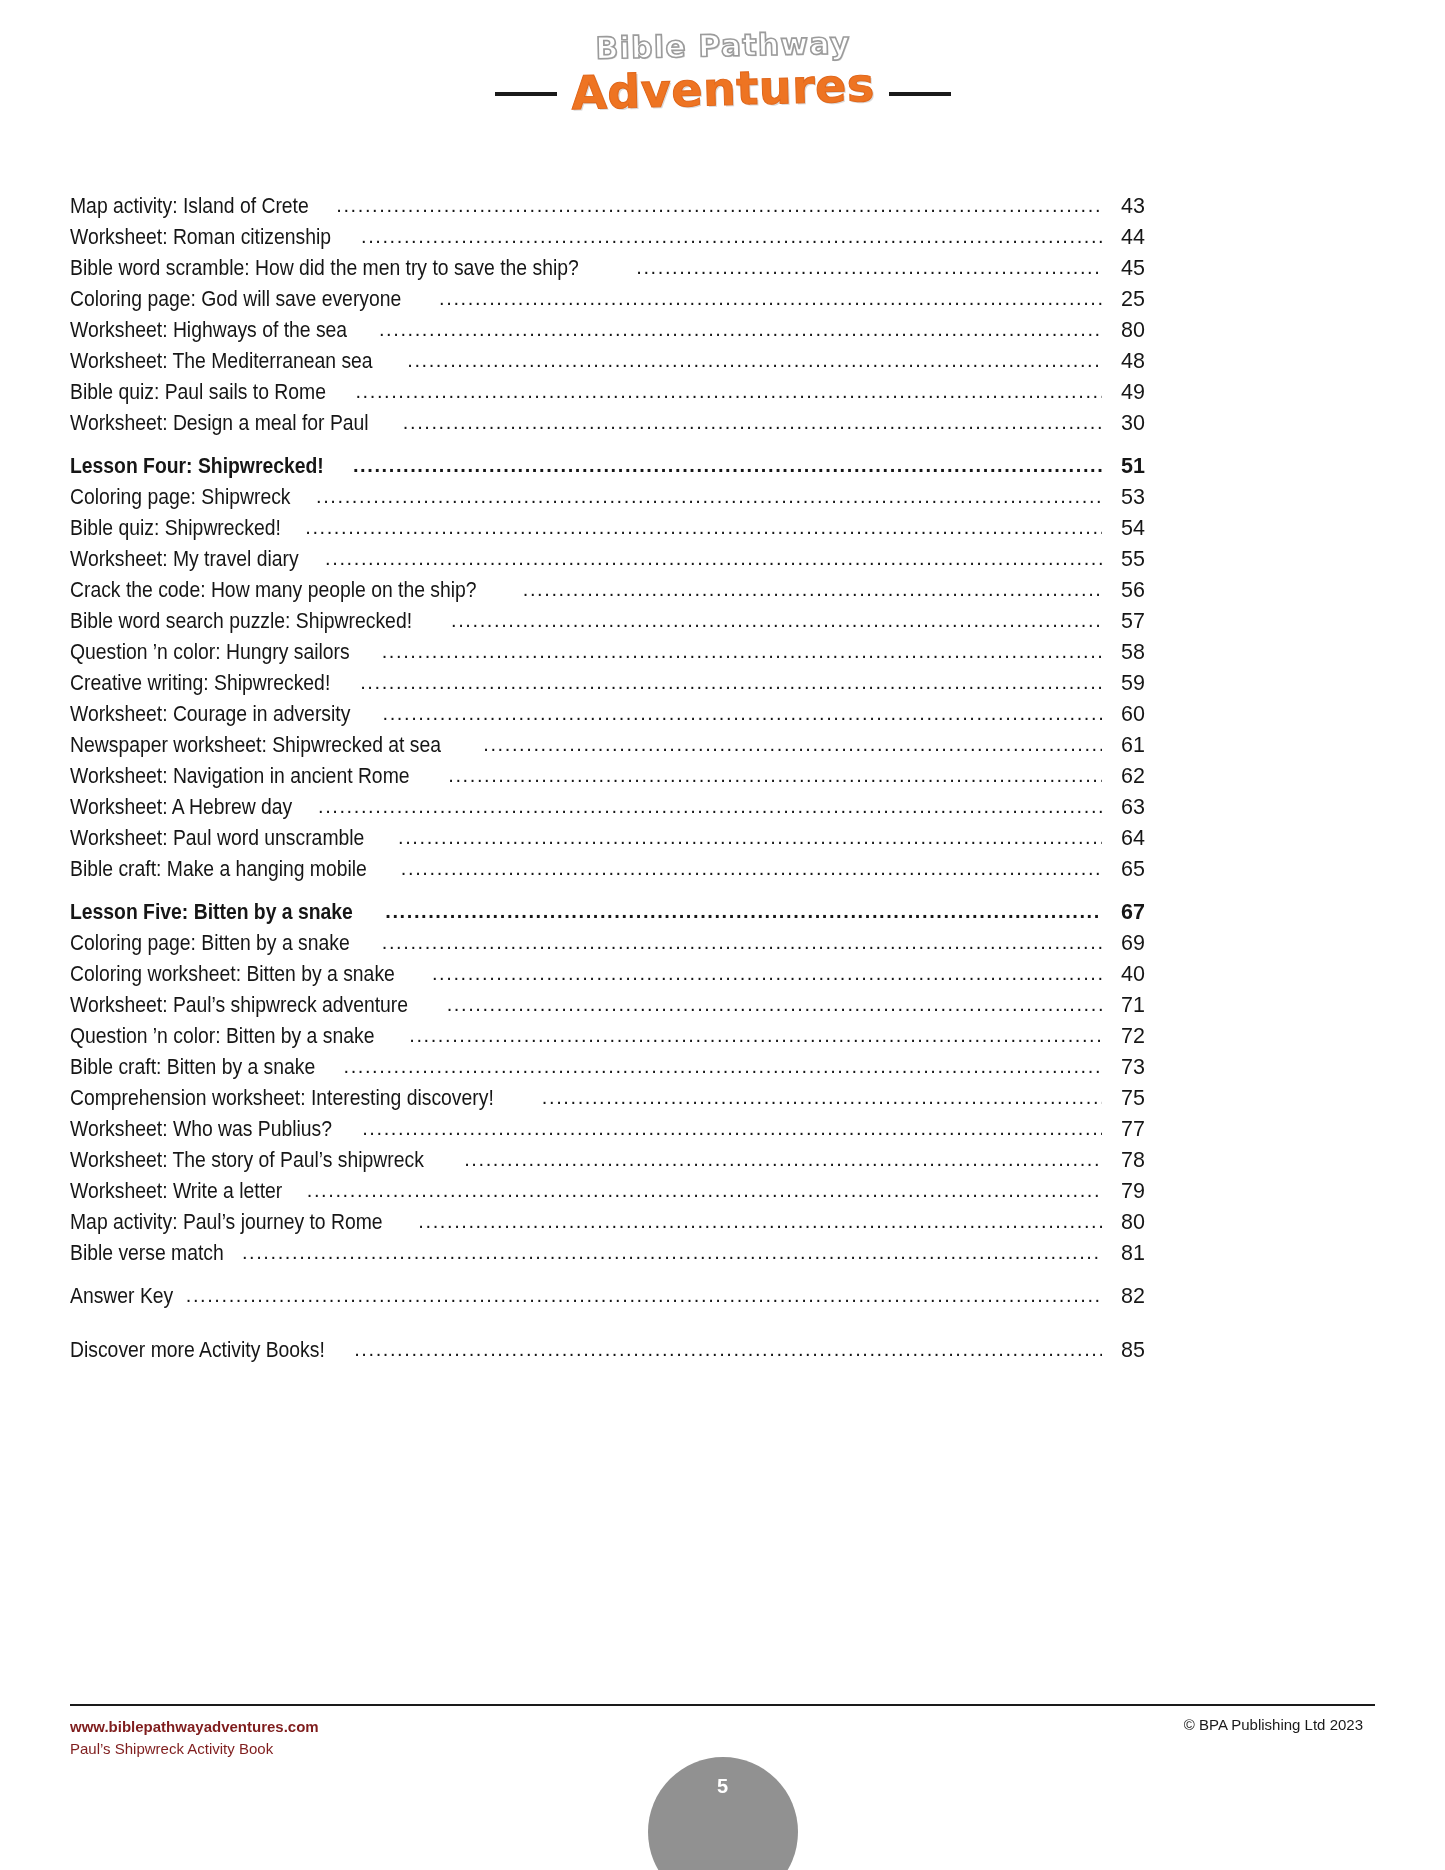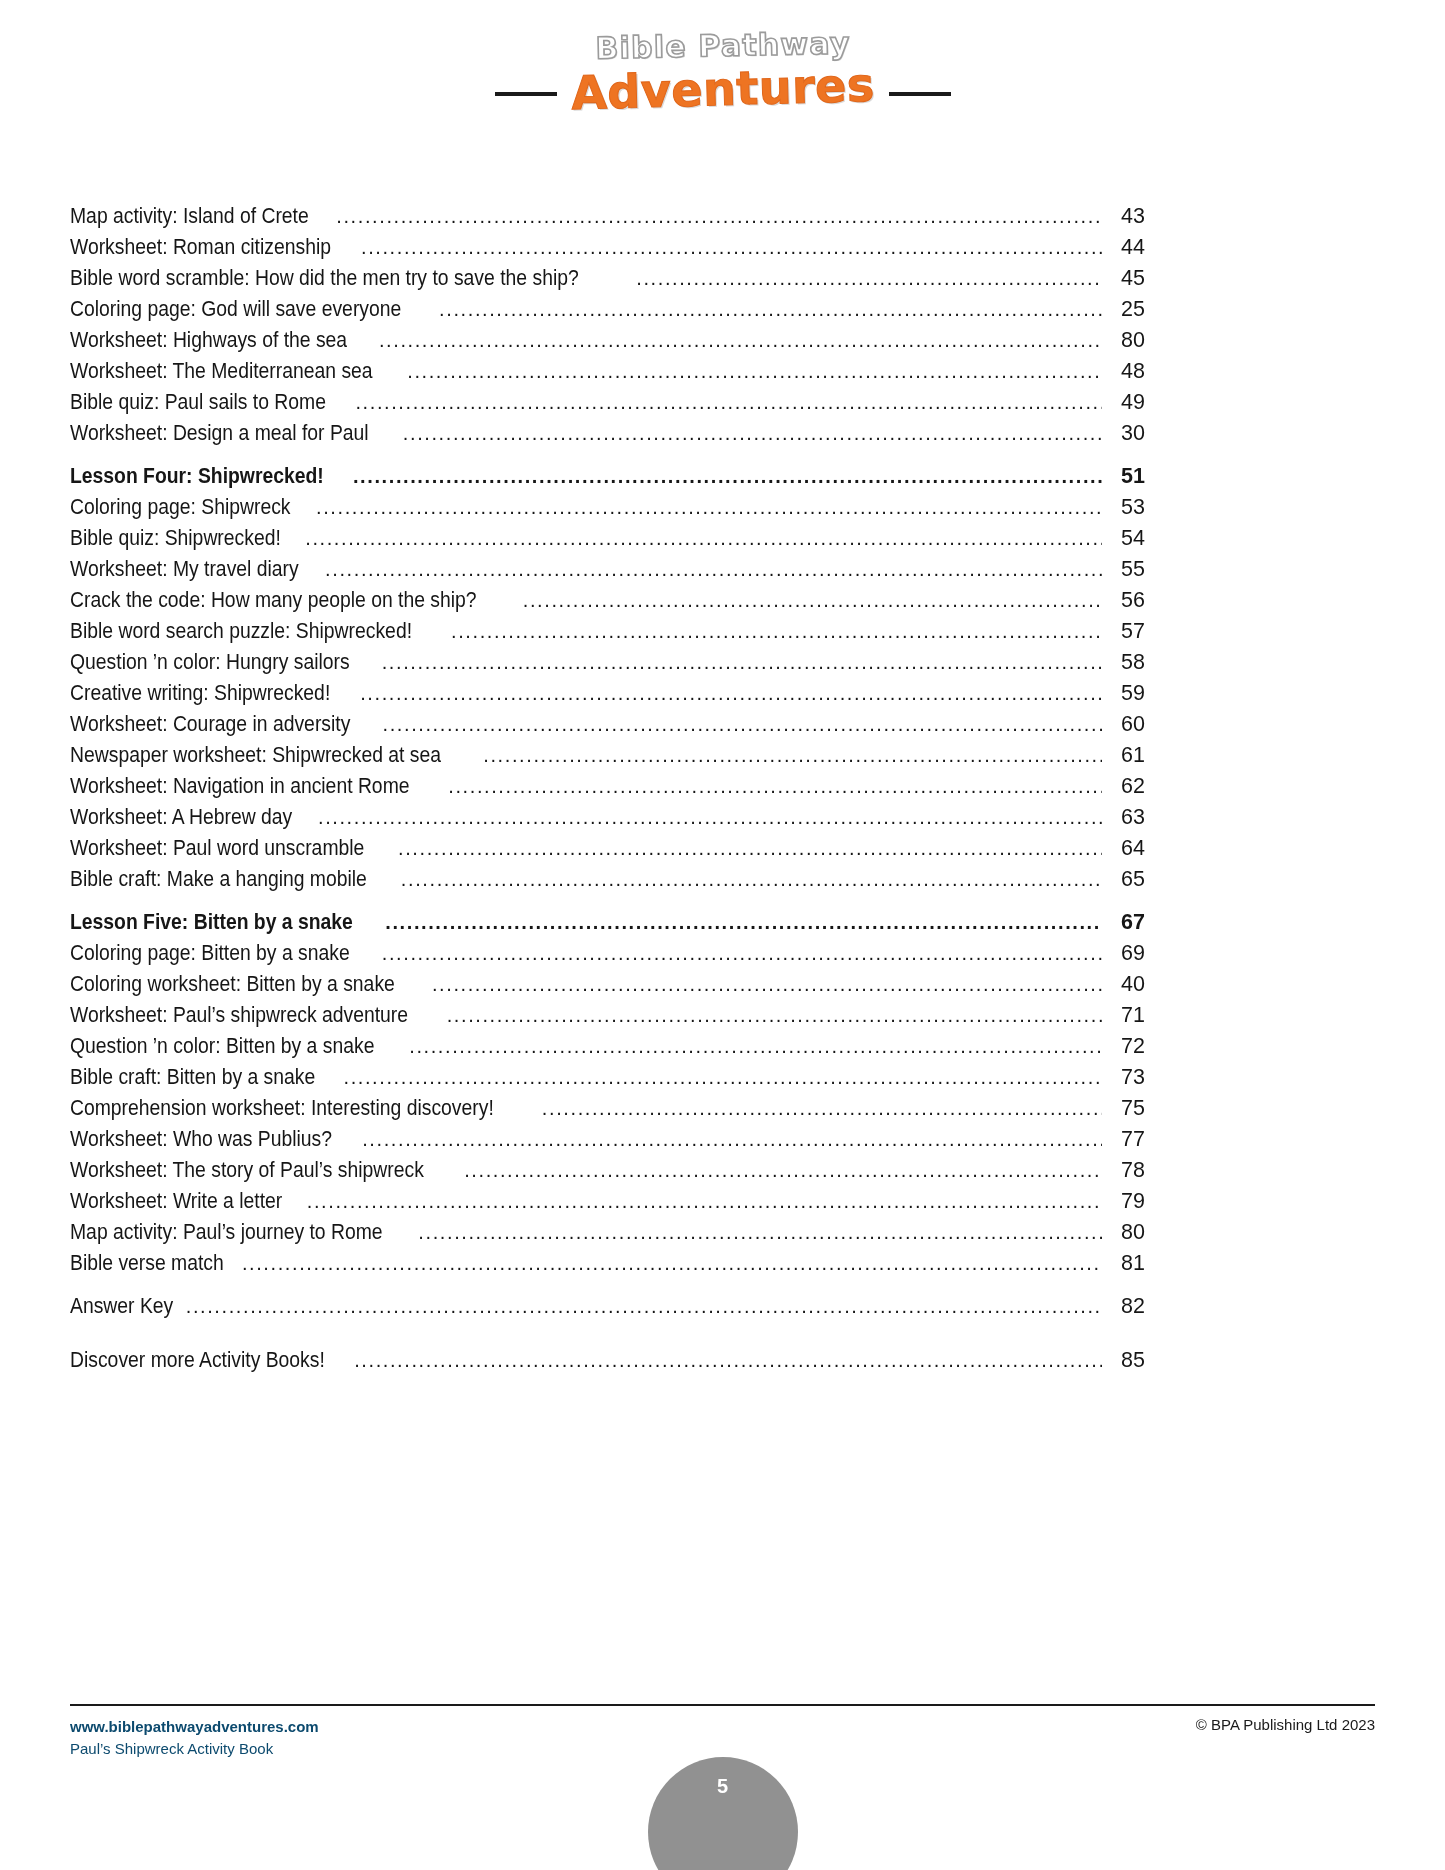--- a/index.html
+++ b/index.html
@@ -77,21 +77,21 @@
 
   
   .toc {
     position: absolute;
     left: 70px;
     top: 196px;
     width: 1075px;
   }
   .toc-row {
     display: flex;
-    align-items: flex-end;
+    align-items: flex-start;
     width: 100%;
     font-size: 21.5px;
     line-height: 1.0;
     color: #161616;
     height: 31px;
   }
   .toc-row .label {
     white-space: nowrap;
     flex: 0 0 auto;
     font-stretch: condensed;
@@ -138,26 +138,26 @@
     top: 1716px;
     width: 1305px;
     height: 80px;
   }
   .footer-left {
     position: absolute;
     left: 0;
     top: 0;
     font-size: 15px;
     line-height: 1.45;
-    color: #0c4a6e;
+    color: #7f1d1d;
   }
   .footer-left .site { font-weight: bold; }
   .footer-right {
     position: absolute;
-    right: 0;
+    right: 12px;
     top: 0;
     font-size: 15px;
     color: #1a1a1a;
   }
   .page-badge {
     position: absolute;
     left: 50%;
     transform: translateX(-50%);
     top: 1757px;
     width: 150px;

